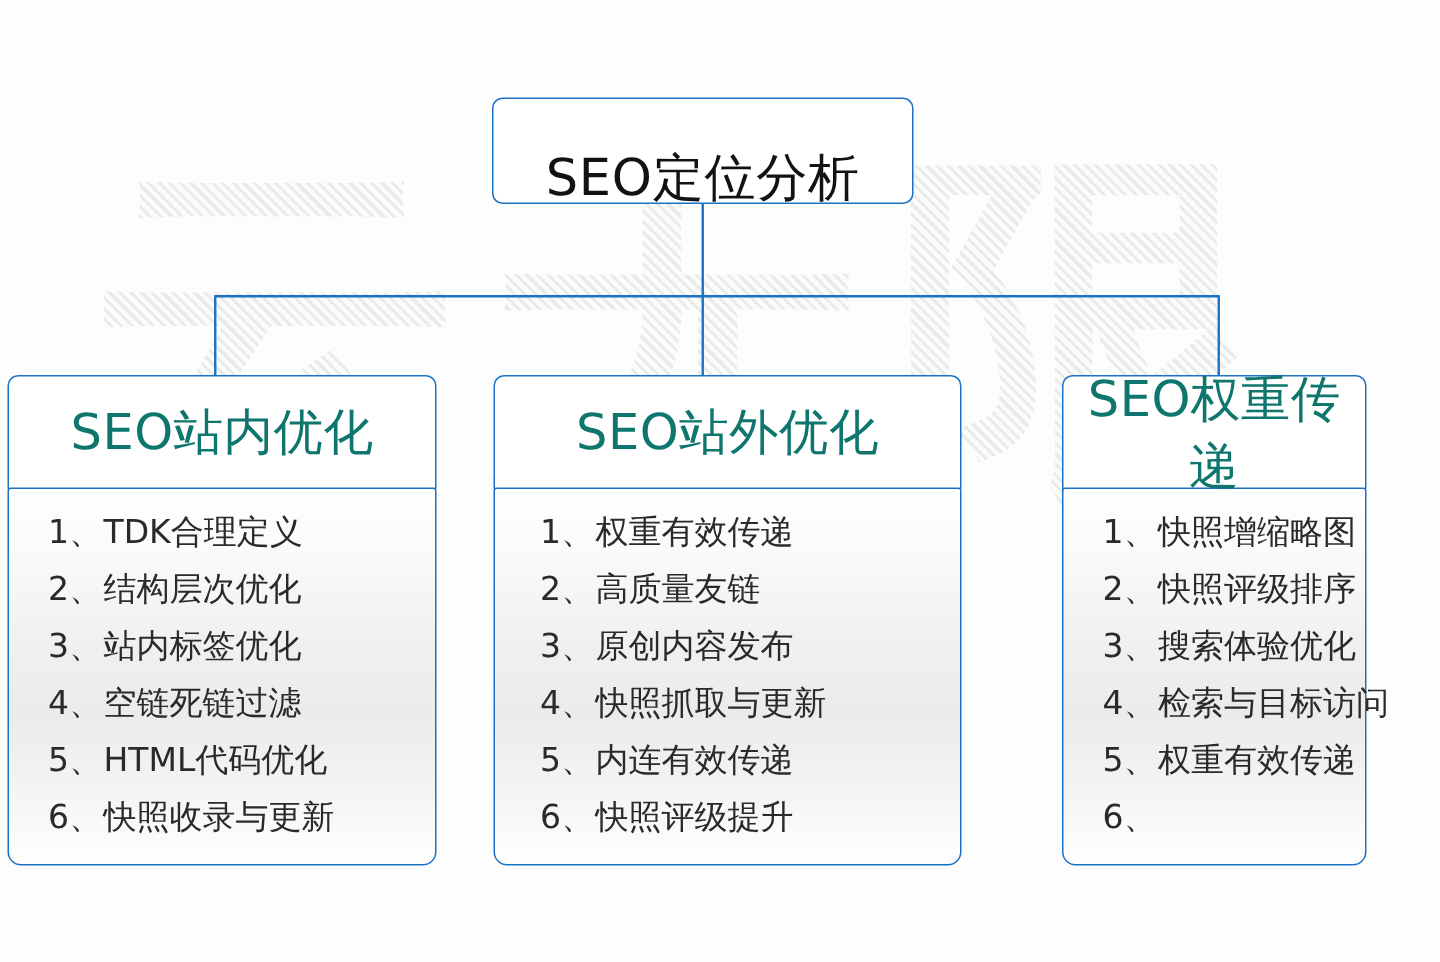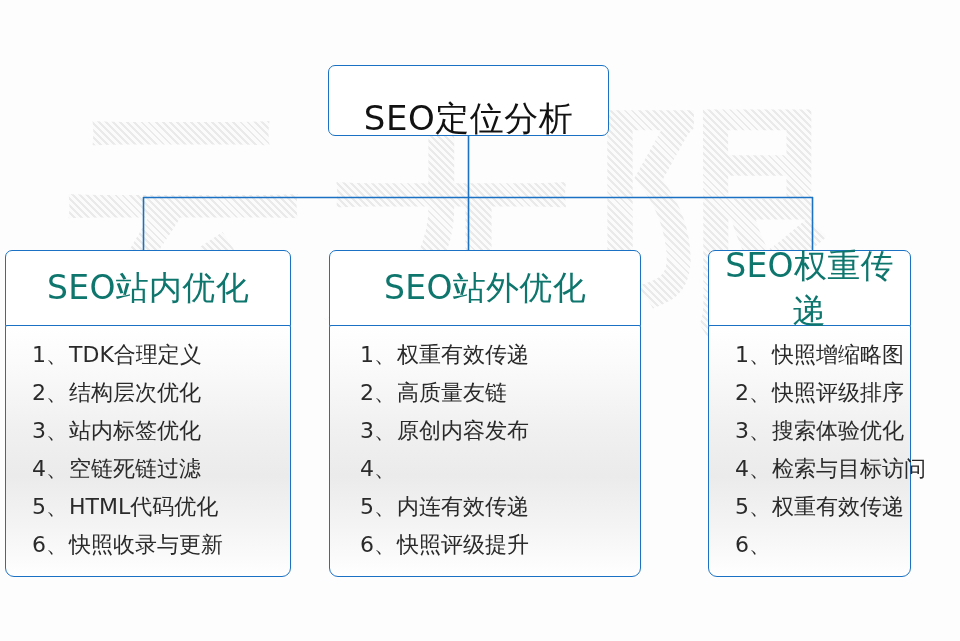--- a/index.html
+++ b/index.html
@@ -238,20 +238,21 @@
         <li>
           <span class="item-index">2、</span>
           <span class="item-label">高质量友链</span>
         </li>
         <li>
           <span class="item-index">3、</span>
           <span class="item-label">原创内容发布</span>
         </li>
         <li>
           <span class="item-index">4、</span>
+          <span class="item-label">快照抓取与更新</span>
         </li>
         <li>
           <span class="item-index">5、</span>
           <span class="item-label">内连有效传递</span>
         </li>
         <li>
           <span class="item-index">6、</span>
           <span class="item-label">快照评级提升</span>
         </li>
       </ul>

